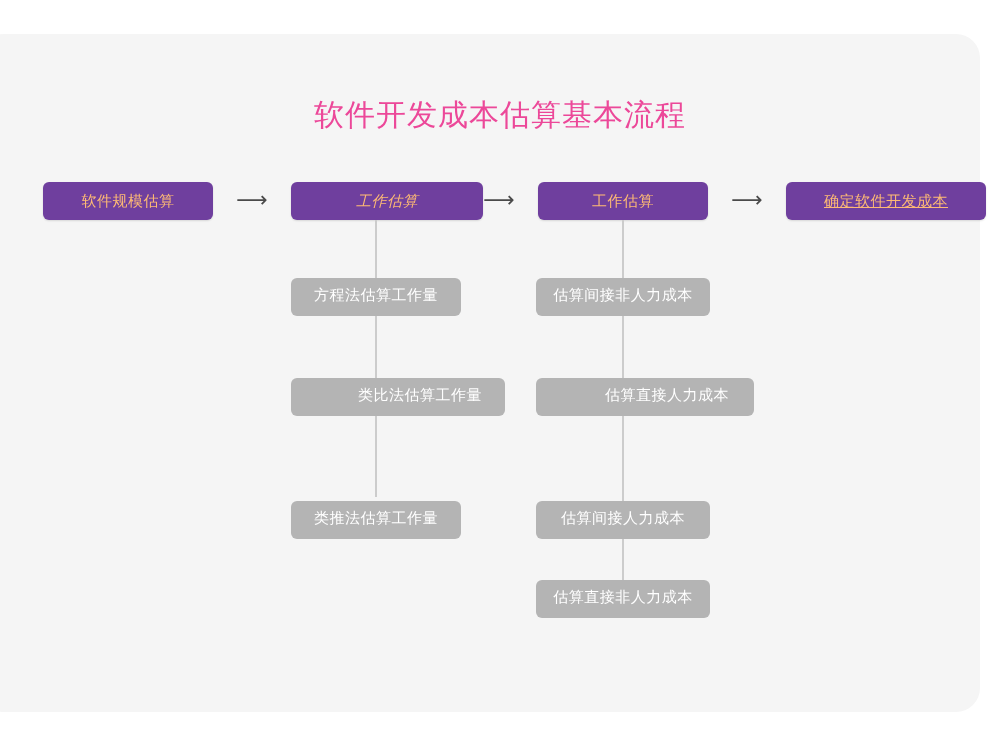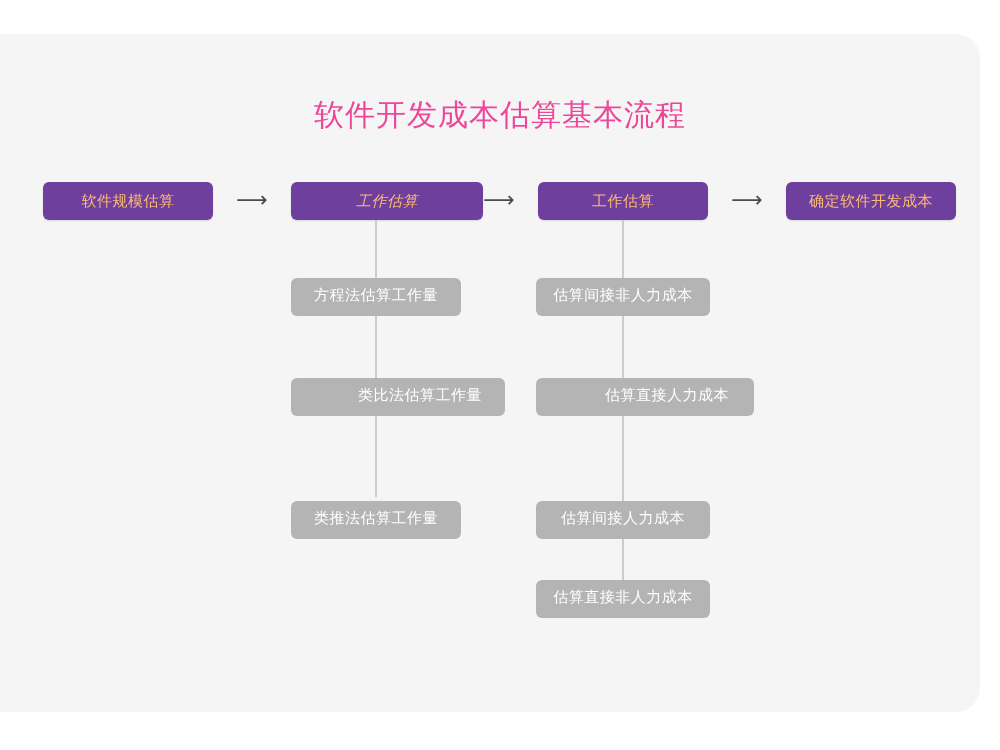--- a/index.html
+++ b/index.html
@@ -57,21 +57,21 @@
     background: #6f3f9e;
     color: #fdba74;
     font-size: 15px;
     letter-spacing: .5px;
     white-space: nowrap;
     box-shadow: 0 1px 2px rgba(0,0,0,.12);
   }
   #stage-0 { left: 43px;  width: 170px; }
   #stage-1 { left: 291px; width: 192px; font-style: italic; }
   #stage-2 { left: 538px; width: 170px; }
-  #stage-3 { left: 786px; width: 170px; }
+  #stage-3 { left: 786px; width: 200px; text-decoration: underline; }
 
   
   .arrow {
     position: absolute;
     top: 182px;
     height: 38px;
     line-height: 36px;
     width: 78px;
     text-align: center;
     color: #4a4a4a;

